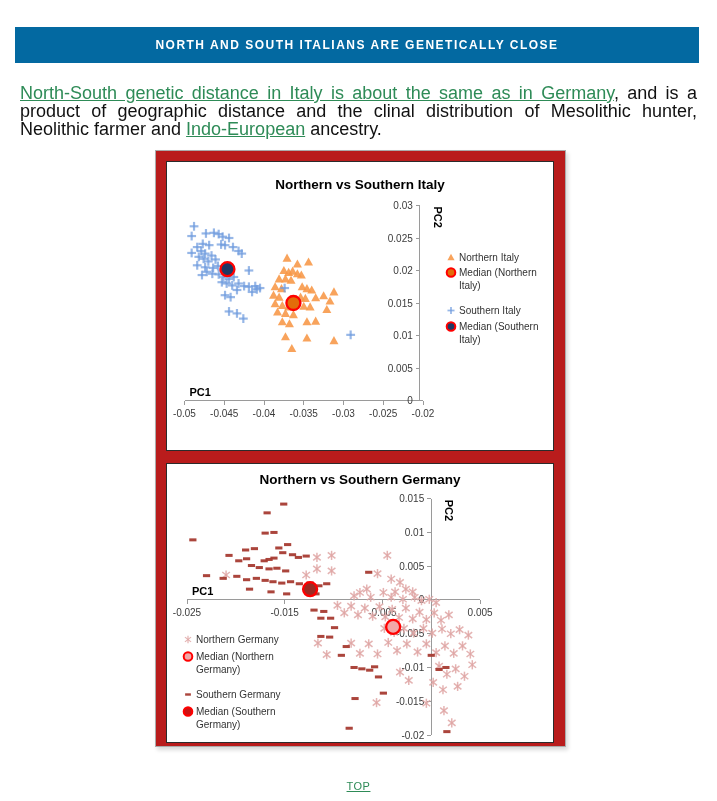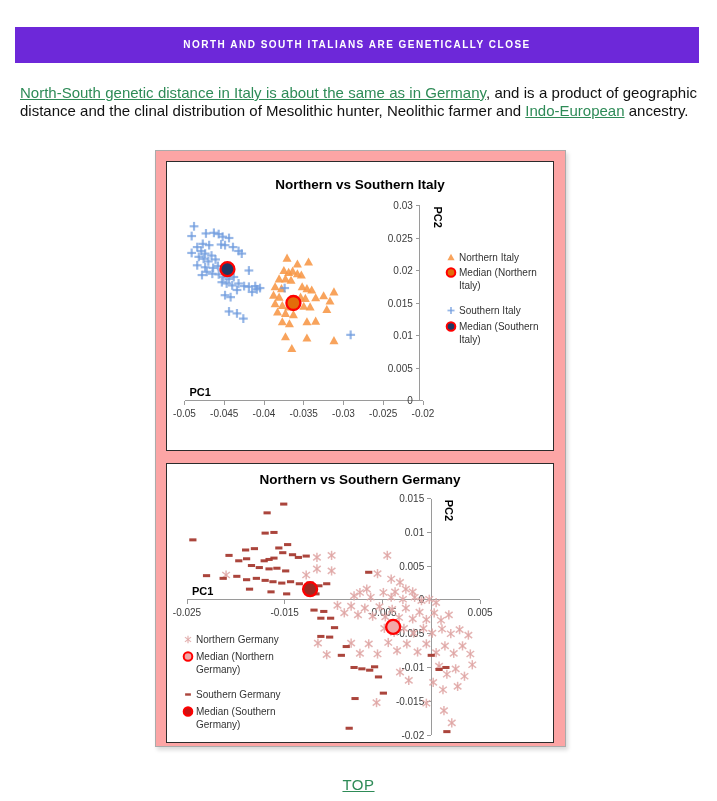--- a/index.html
+++ b/index.html
@@ -2,43 +2,43 @@
 <html><head>
 <meta charset="utf-8">
 <style>
   html,body{margin:0;padding:0;}
   body{
     width:717px;height:801px;position:relative;overflow:hidden;
     background:#ffffff;font-family:"Liberation Sans",sans-serif;
   }
   .banner{
     position:absolute;left:15px;top:27px;width:684px;height:36px;
-    background:#6d28d9;color:#ffffff;font-weight:bold;font-size:10px;
+    background:#0369a1;color:#ffffff;font-weight:bold;font-size:12px;
     letter-spacing:1.5px;text-align:center;line-height:36px;
   }
   .intro{
     position:absolute;left:20px;top:84px;width:677px;
-    font-size:15px;line-height:18px;color:#111111;text-align:justify;
+    font-size:18px;line-height:18px;color:#111111;text-align:justify;
   }
   .intro a{color:#2e8b57;text-decoration:underline;}
   .card{
     position:absolute;left:155px;top:150px;width:409px;height:595px;
-    background:#fca5a5;border:1px solid #ababab;
+    background:#b91c1c;border:1px solid #ababab;
     box-shadow:2px 3px 4px rgba(0,0,0,0.15);
   }
   .chart-box{position:absolute;left:10px;border:1px solid #2b2b2b;background:#ffffff;}
   .chart-box.one{top:10px;width:386px;height:288px;}
   .chart-box.two{top:303px;width:386px;height:278px;margin-top:9px;}
   svg{display:block;}
   .ct{font:bold 13.5px "Liberation Sans",sans-serif;fill:#000000;}
   .tk{font:10px "Liberation Sans",sans-serif;fill:#3b3b3b;}
   .axl{font:bold 11px "Liberation Sans",sans-serif;fill:#000000;}
   .lg{font:10px "Liberation Sans",sans-serif;fill:#333333;}
   .top-link-wrap{position:absolute;left:0;top:776px;width:717px;text-align:center;}
-  .top-link-wrap a{color:#2e8b57;font-size:15px;letter-spacing:0.5px;}
+  .top-link-wrap a{color:#2e8b57;font-size:11px;letter-spacing:0.5px;}
 </style>
 </head>
 <body>
 
 <div class="banner">
   <span>NORTH AND SOUTH ITALIANS ARE GENETICALLY CLOSE</span>
 </div>
 
 <div class="intro">
   <a href="#">North-South genetic distance in Italy is about the same as in Germany</a><span>, and is a product of geographic distance and the clinal distribution of Mesolithic hunter, Neolithic farmer and </span><a href="#">Indo-European</a><span> ancestry.</span>

